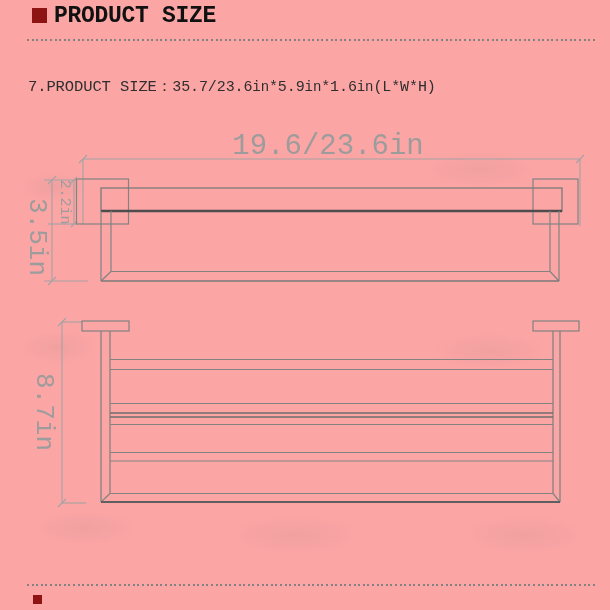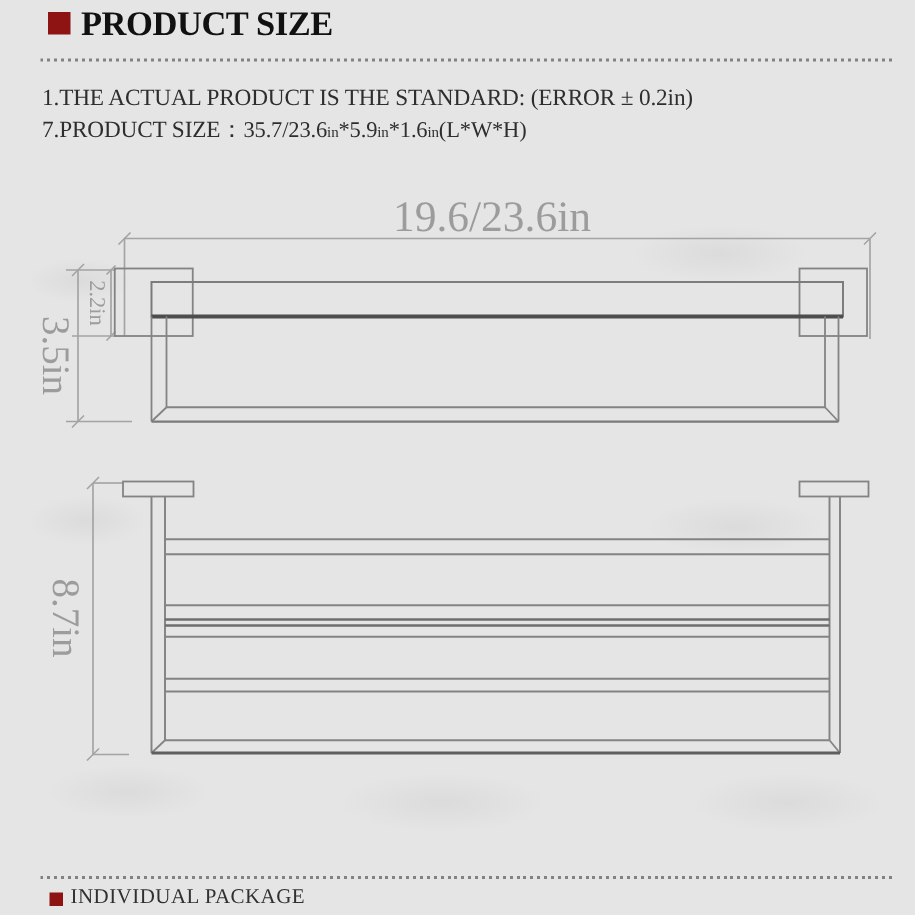--- a/index.html
+++ b/index.html
@@ -1,31 +1,31 @@
 <!DOCTYPE html>
 <html><head>
 <meta charset="utf-8">
 <style>
   html,body{margin:0;padding:0;background:#ffffff;}
-  .canvas{position:relative;width:610px;height:610px;background:#e5e5e5;overflow:hidden;
-          font-family:Liberation Serif, serif;text-align:center;}
+  .canvas{position:relative;width:610px;height:610px;background:#fca5a5;overflow:hidden;
+          font-family:Liberation Mono, monospace;text-align:center;}
   .abs{position:absolute;}
 
   
   .title-bullet{left:32px;top:8px;width:15px;height:15px;background:#8e1414;}
   .page-title{left:54px;top:3px;font-size:23px;font-weight:bold;color:#111111;letter-spacing:-0.3px;white-space:nowrap;}
   .dotted{height:2px;background:repeating-linear-gradient(90deg,#828282 0 2px,transparent 2px 4.6px);}
   .dotted-top{left:27px;top:39px;width:568px;}
   .dotted-bottom{left:27px;top:584px;width:568px;}
 
   .note{left:28px;color:#2e2e2e;font-size:15.5px;letter-spacing:-0.1px;white-space:nowrap;}
   .note-1{top:57px;}
   .note-2{top:76px;}
   .seg-num{font-size:15px;}
-  .seg-sm{font-size:10px;margin-top:20px;}
+  .seg-sm{font-size:14px;margin-top:20px;}
 
   
   .footer-bullet{left:33px;top:595px;width:9px;height:9px;background:#8e1414;}
   .footer-label{left:47px;top:591px;font-size:14px;color:#303030;letter-spacing:0.3px;white-space:nowrap;}
 
   
   .diagram{left:0;top:0;width:610px;height:610px;}
   .dim-label{fill:#9c9c9c;}
 
   
@@ -33,21 +33,20 @@
 </style>
 </head>
 <body>
 
 <div class="canvas">
 
   <div class="abs title-bullet"></div>
   <div class="abs page-title">PRODUCT SIZE</div>
   <div class="abs dotted dotted-top"></div>
 
-  <div class="abs note note-1">1.THE ACTUAL PRODUCT IS THE STANDARD: (ERROR ± 0.2in)</div>
   <div class="abs note note-2"><span>7.PRODUCT SIZE：</span><span class="seg-num">35.7/23.6</span><span class="seg-sm">in</span><span class="seg-num">*5.9</span><span class="seg-sm">in</span><span class="seg-num">*1.6</span><span class="seg-sm">in</span><span class="seg-num">(L*W*H)</span></div>
 
   <div class="abs wm" style="left:18px;top:172px;width:70px;height:30px;"></div>
   <div class="abs wm" style="left:420px;top:150px;width:120px;height:38px;"></div>
   <div class="abs wm" style="left:18px;top:330px;width:80px;height:34px;"></div>
   <div class="abs wm" style="left:430px;top:332px;width:120px;height:38px;"></div>
   <div class="abs wm" style="left:30px;top:510px;width:110px;height:36px;"></div>
   <div class="abs wm" style="left:225px;top:515px;width:140px;height:40px;"></div>
   <div class="abs wm" style="left:460px;top:515px;width:130px;height:40px;"></div>
 
@@ -137,15 +136,14 @@
         <path d="M110,493.5 H553"></path>
         <path d="M101,502 L110,493.5"></path>
         <path d="M553,493.5 L560,502"></path>
         <path d="M101,502 H560" stroke="#5f5f5f" stroke-width="2"></path>
       </g>
     </g>
   </svg>
 
   <div class="abs dotted dotted-bottom"></div>
   <div class="abs footer-bullet"></div>
-  <div class="abs footer-label">INDIVIDUAL PACKAGE</div>
 
 </div>
 
 </body></html>

